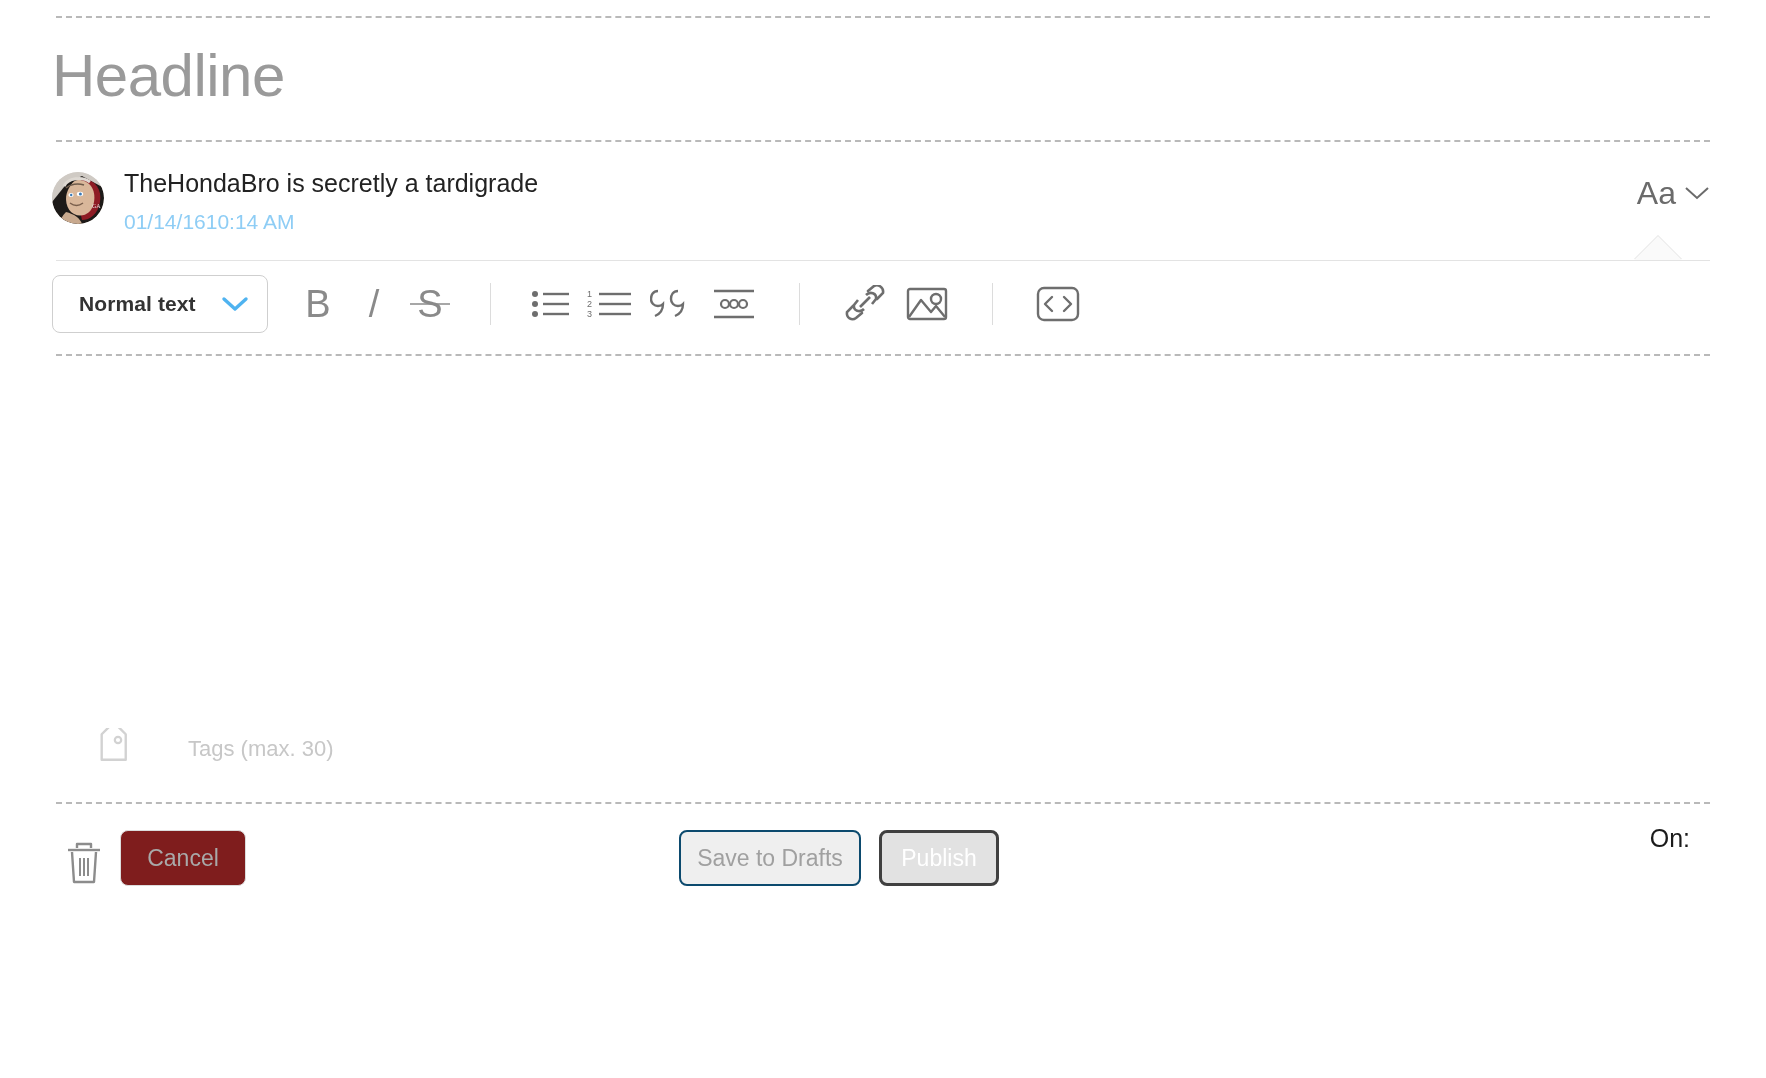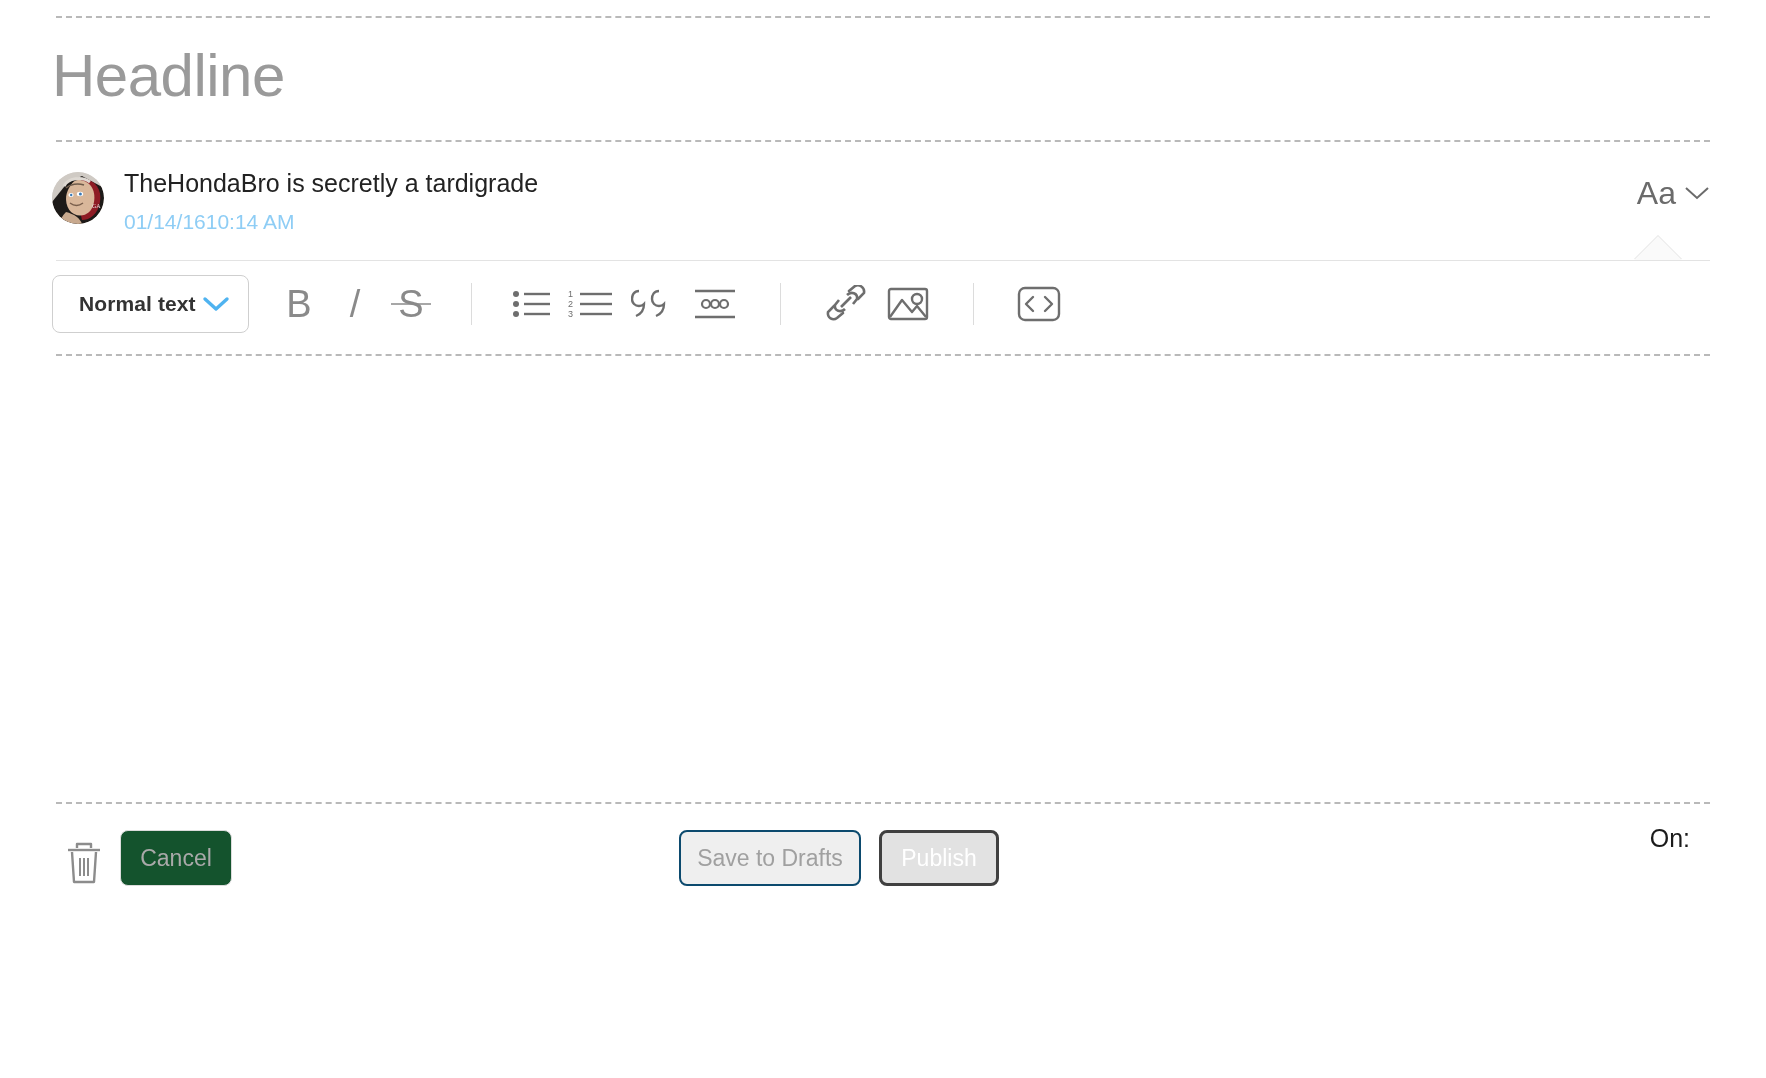--- a/index.html
+++ b/index.html
@@ -126,21 +126,21 @@
   
   .toolbar {
     position: absolute;
     left: 52px;
     top: 274px;
     height: 60px;
     display: flex;
     align-items: center;
   }
   .style-select {
-    width: 197px;
+    width: 216px;
     height: 58px;
     border: 1px solid #cfcfcf;
     border-radius: 8px;
     display: flex;
     align-items: center;
     justify-content: space-between;
     padding: 0 18px 0 26px;
     box-sizing: border-box;
     background: #fff;
   }
@@ -210,22 +210,22 @@
     border-radius: 8px;
     display: flex;
     align-items: center;
     justify-content: center;
     box-sizing: border-box;
     font-size: 23px;
   }
   .btn-cancel {
     left: 120px;
     top: 6px;
-    width: 112px;
-    background: #14532d;
+    width: 126px;
+    background: #7f1d1d;
     border: 1px solid #dcdcdc;
     color: #a9a9a9;
   }
   .btn-drafts {
     left: 679px;
     top: 6px;
     width: 182px;
     background: #efefef;
     border: 2px solid #0c4a6e;
     color: #a0a0a0;
@@ -428,20 +428,29 @@
         </svg>
       </div>
     </div>
 
   </div>
 
   <div class="dashed-rule rule-toolbar"></div>
 
   <div style="position:absolute;left:56px;top:366px;right:56px;height:340px;"></div>
 
+  <div class="tags-row">
+    <span>
+      <svg width="40" height="38" viewBox="0 0 40 38" aria-hidden="true">
+        <path d="M20 2 L37 2 L37 19 L19 37 L2 20 Z" fill="none" stroke="#d2d2d2" stroke-width="2.4" stroke-linejoin="round" transform="rotate(-45 19 19)"></path>
+        <circle cx="24" cy="12" r="3.2" fill="none" stroke="#d2d2d2" stroke-width="2.2"></circle>
+      </svg>
+    </span>
+    <span class="tags-placeholder">Tags (max. 30)</span>
+  </div>
 
   <div class="dashed-rule rule-footer"></div>
 
   <div class="footer">
 
     <div class="trash-btn">
       <svg width="40" height="44" viewBox="0 0 40 44" aria-hidden="true">
         <path d="M13 6 L13 2 L27 2 L27 6" fill="none" stroke="#8c8c8c" stroke-width="2.4" stroke-linejoin="round"></path>
         <line x1="4" y1="8" x2="36" y2="8" stroke="#8c8c8c" stroke-width="2.4"></line>
         <path d="M8 10 L10 40 L30 40 L32 10" fill="none" stroke="#8c8c8c" stroke-width="2.4" stroke-linejoin="round"></path>

